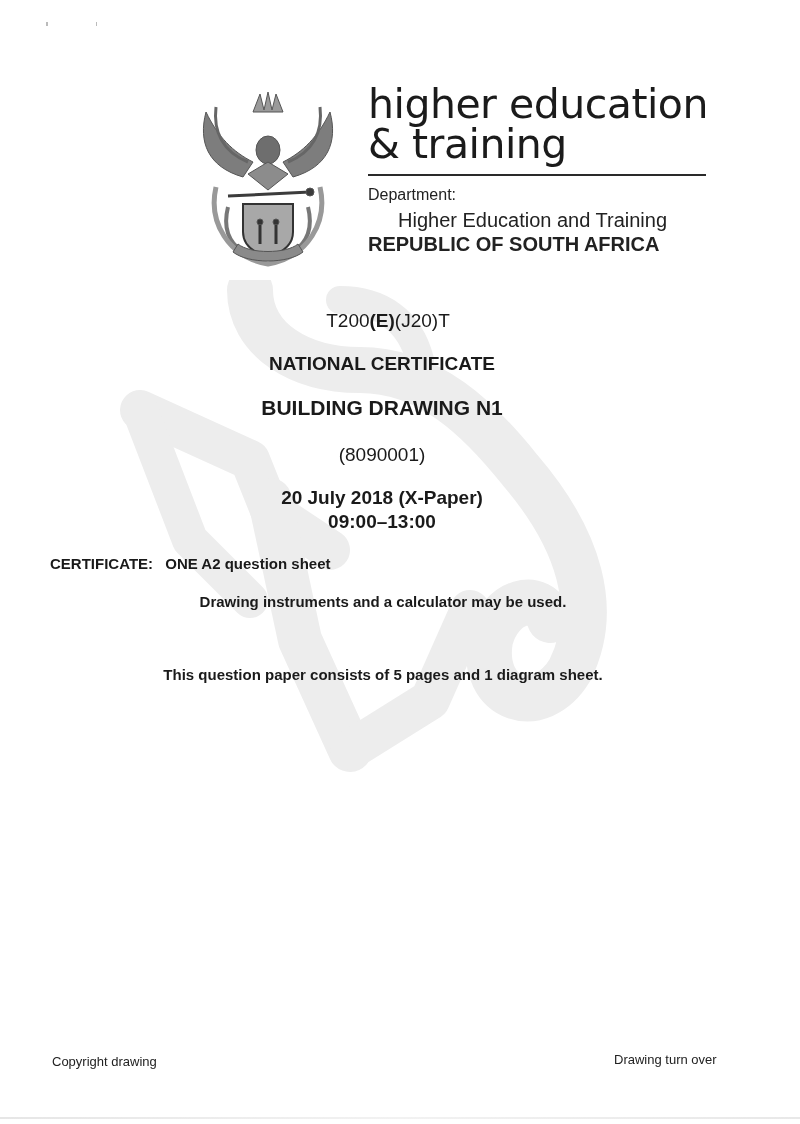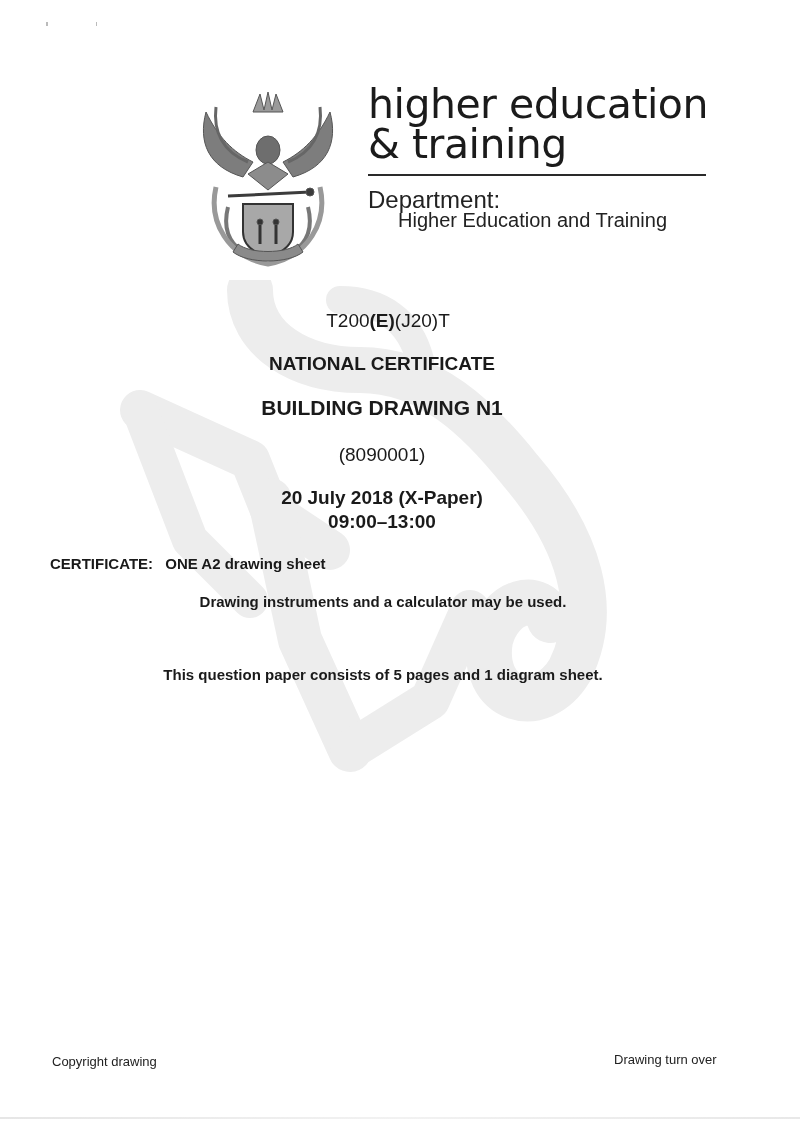--- a/index.html
+++ b/index.html
@@ -54,21 +54,21 @@
     .brand-rule {
       position: absolute;
       left: 0px; top: 90px;
       width: 338px;
       height: 0;
       border-top: 2px solid #2a2a2a;
     }
     .dept-label {
       position: absolute;
       left: 0; top: 102px;
-      font-size: 24px;
+      font-size: 16px;
       color: #222;
       white-space: nowrap;
     }
     .dept-name {
       position: absolute;
       left: 0; top: 125px;
       font-size: 20px;
       color: #222;
       white-space: nowrap;
       margin-left: 30px;
@@ -173,33 +173,34 @@
       <path d="M35 160 C 50 172, 90 172, 105 160 L 100 152 C 88 162, 52 162, 40 152 Z" fill="#8a8a8a"></path>
     </g>
   </svg>
 
   <div class="brand">
     <div class="brand-line1">higher education</div>
     <div class="brand-line2">&amp; training</div>
     <div class="brand-rule"></div>
     <div class="dept-label">Department:</div>
     <div class="dept-name">Higher Education and Training</div>
+    <div class="dept-country">REPUBLIC OF SOUTH AFRICA</div>
   </div>
 
   <div class="center code"><span>T200</span><b>(E)</b><span>(J20)T</span></div>
 
   <div class="center cert">NATIONAL CERTIFICATE</div>
   <div class="center subject">BUILDING DRAWING N1</div>
   <div class="center subjcode">(8090001)</div>
   <div class="center date">20 July 2018 (X-Paper)</div>
   <div class="center time">09:00–13:00</div>
 
   <div class="req">
     <span class="req-label">CERTIFICATE:</span>
-    <span>ONE A2 drawing sheet</span>
+    <span>ONE A2 question sheet</span>
   </div>
   <div class="center instr">Drawing instruments and a calculator may be used.</div>
 
   <div class="center consists">This question paper consists of 5 pages and 1 diagram sheet.</div>
 
   <div class="footer-left">Copyright drawing</div>
   <div class="footer-right">Drawing turn over</div>
 
   <div class="bottom-edge"></div>
 </div>

